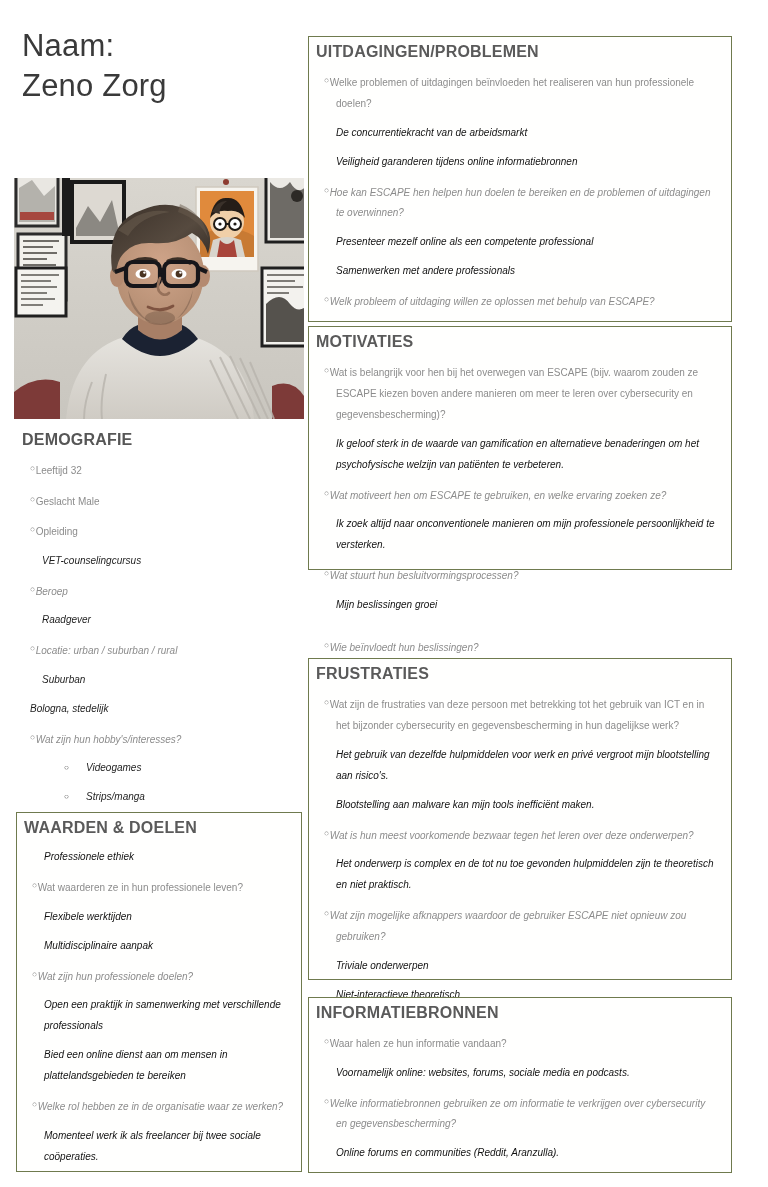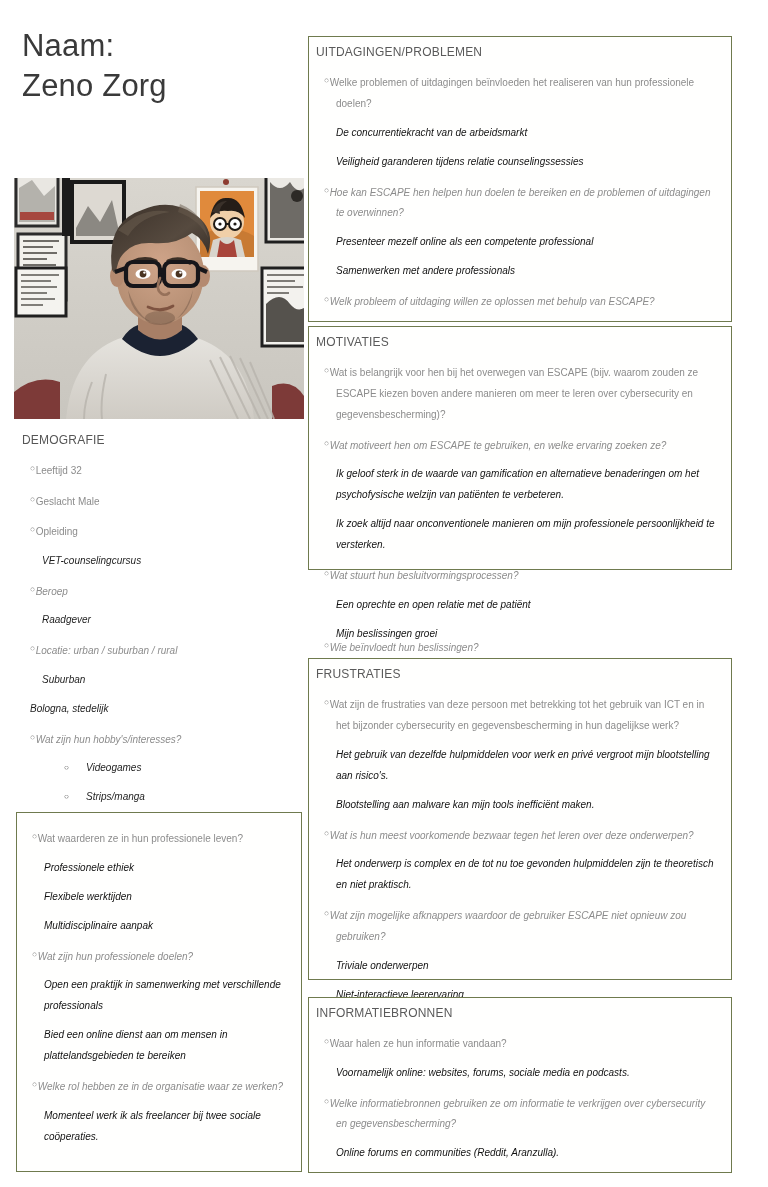--- a/index.html
+++ b/index.html
@@ -60,24 +60,24 @@
   }
   
   #panel-uitdagingen { left: 308px; top: 36px;  width: 424px; height: 286px; z-index: 1; }
   #panel-motivaties  { left: 308px; top: 326px; width: 424px; height: 244px; z-index: 2; }
   #panel-frustraties { left: 308px; top: 658px; width: 424px; height: 322px; z-index: 3; }
   #panel-informatie  { left: 308px; top: 997px; width: 424px; height: 176px; z-index: 4; }
   #panel-waarden     { left: 16px;  top: 812px; width: 286px; height: 360px; z-index: 2; }
 
   
   .section-heading {
-    font-size: 12px;
+    font-size: 16px;
     line-height: 20px;
     color: #5a5a5a;
-    font-weight: 400;
+    font-weight: 700;
     letter-spacing: 0.2px;
     margin: 0 0 1px 0;
     white-space: nowrap;
   }
   #demografie .section-heading { color: #565656; margin-bottom: 2px; }
 
   
   .qa-list { margin: 0; padding: 0; list-style: none; }
 
   .line {
@@ -314,77 +314,77 @@
       <div class="line sub">Head scout</div>
       <div class="line sub">Mode</div>
     </div>
 </div>
 
 <div class="panel" id="panel-uitdagingen">
   <div class="section-heading">UITDAGINGEN/PROBLEMEN</div>
   <div class="qa-list">
       <div class="line prompt upright">Welke problemen of uitdagingen beïnvloeden het realiseren van hun professionele doelen?</div>
       <div class="line answer">De concurrentiekracht van de arbeidsmarkt</div>
-      <div class="line answer">Veiligheid garanderen tijdens relatie counselingssessies</div>
+      <div class="line answer">Veiligheid garanderen tijdens online informatiebronnen</div>
       <div class="line prompt">Hoe kan ESCAPE hen helpen hun doelen te bereiken en de problemen of uitdagingen te overwinnen?</div>
       <div class="line answer">Presenteer mezelf online als een competente professional</div>
       <div class="line answer">Samenwerken met andere professionals</div>
       <div class="line prompt">Welk probleem of uitdaging willen ze oplossen met behulp van ESCAPE?</div>
       <div class="line answer">Begrijpen hoe u patiëntgegevens veilig kunt beheren</div>
     </div>
   <div class="overflow-block" id="uitdagingen-overflow">
     <div class="line answer">Het organiseren van een veilig intern netwerk voor het uitwisselen van patiëntgegevens met andere professionals</div>
   </div>
 </div>
 
 <div class="panel" id="panel-motivaties">
   <div class="section-heading">MOTIVATIES</div>
   <div class="qa-list">
       <div class="line prompt upright">Wat is belangrijk voor hen bij het overwegen van ESCAPE (bijv. waarom zouden ze ESCAPE kiezen boven andere manieren om meer te leren over cybersecurity en gegevensbescherming)?</div>
+      <div class="line answer">Ik geloof sterk in de waarde van gamification en alternatieve benaderingen om het psychofysische welzijn van patiënten te verbeteren.</div>
       <div class="line prompt">Wat motiveert hen om ESCAPE te gebruiken, en welke ervaring zoeken ze?</div>
-      <div class="line answer">Ik geloof sterk in de waarde van gamification en alternatieve benaderingen om het psychofysische welzijn van patiënten te verbeteren.</div>
       <div class="line answer">Ik zoek altijd naar onconventionele manieren om mijn professionele persoonlijkheid te versterken.</div>
       <div class="line prompt">Wat stuurt hun besluitvormingsprocessen?</div>
-      <div class="line answer">Een oprechte en open relatie met de patiënt</div>
       <div class="line answer">Mijn beslissingen groei</div>
     </div>
   <div class="overflow-block" id="motivaties-overflow">
     <div class="line prompt">Wie beïnvloedt hun beslissingen?</div>
     <div class="line answer">De haalbaarheid van implementatie in echte patiënt-counselorrelaties</div>
   </div>
 </div>
 
 <div class="panel" id="panel-frustraties">
   <div class="section-heading">FRUSTRATIES</div>
   <div class="qa-list">
       <div class="line prompt upright">Wat zijn de frustraties van deze persoon met betrekking tot het gebruik van ICT en in het bijzonder cybersecurity en gegevensbescherming in hun dagelijkse werk?</div>
       <div class="line answer">Het gebruik van dezelfde hulpmiddelen voor werk en privé vergroot mijn blootstelling aan risico's.</div>
       <div class="line answer">Blootstelling aan malware kan mijn tools inefficiënt maken.</div>
       <div class="line prompt">Wat is hun meest voorkomende bezwaar tegen het leren over deze onderwerpen?</div>
       <div class="line answer">Het onderwerp is complex en de tot nu toe gevonden hulpmiddelen zijn te theoretisch en niet praktisch.</div>
       <div class="line prompt">Wat zijn mogelijke afknappers waardoor de gebruiker ESCAPE niet opnieuw zou gebruiken?</div>
       <div class="line answer">Triviale onderwerpen</div>
-      <div class="line answer">Niet-interactieve leerervaring</div>
+      <div class="line answer">Niet-interactieve theoretisch</div>
     </div>
 </div>
 
 <div class="panel" id="panel-informatie">
   <div class="section-heading">INFORMATIEBRONNEN</div>
   <div class="qa-list">
       <div class="line prompt upright">Waar halen ze hun informatie vandaan?</div>
       <div class="line answer">Voornamelijk online: websites, forums, sociale media en podcasts.</div>
       <div class="line prompt">Welke informatiebronnen gebruiken ze om informatie te verkrijgen over cybersecurity en gegevensbescherming?</div>
       <div class="line answer">Online forums en communities (Reddit, Aranzulla).</div>
     </div>
 </div>
 
 <div class="panel" id="panel-waarden">
-  <div class="qa-list">
+  <div class="section-heading">WAARDEN &amp; DOELEN</div>
+  <div class="qa-list">
+      <div class="line answer">Professionele ethiek</div>
       <div class="line prompt upright">Wat waarderen ze in hun professionele leven?</div>
-      <div class="line answer">Professionele ethiek</div>
       <div class="line answer">Flexibele werktijden</div>
       <div class="line answer">Multidisciplinaire aanpak</div>
       <div class="line prompt">Wat zijn hun professionele doelen?</div>
       <div class="line answer">Open een praktijk in samenwerking met verschillende professionals</div>
       <div class="line answer">Bied een online dienst aan om mensen in plattelandsgebieden te bereiken</div>
       <div class="line prompt">Welke rol hebben ze in de organisatie waar ze werken?</div>
       <div class="line answer">Momenteel werk ik als freelancer bij twee sociale coöperaties.</div>
     </div>
 </div>
 

